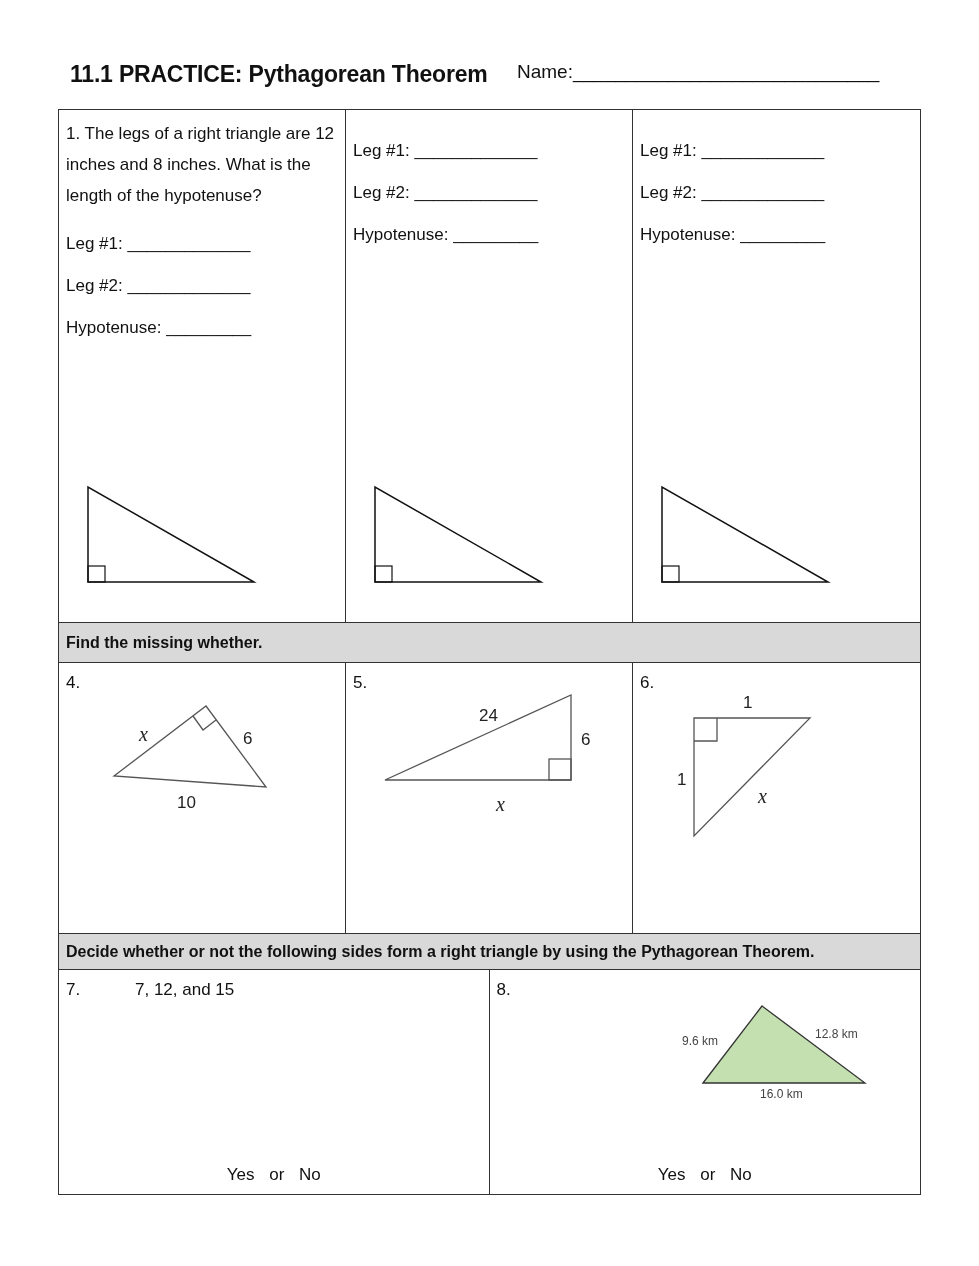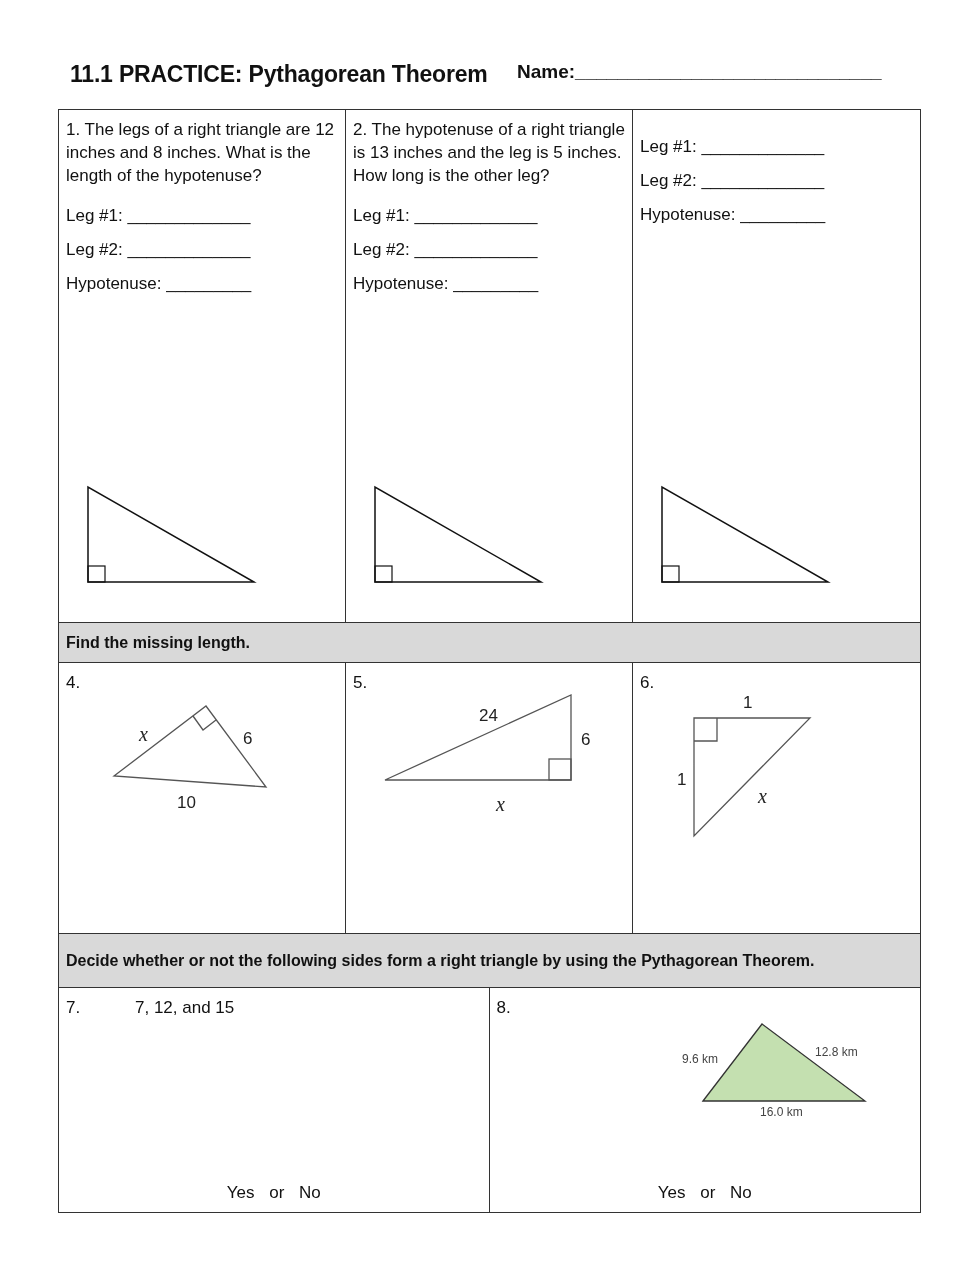--- a/index.html
+++ b/index.html
@@ -1,31 +1,31 @@
 <!DOCTYPE html>
 <html><head>
 <meta charset="utf-8">
 <style>
   html, body { margin:0; padding:0; background:#fff; }
   body { width:979px; height:1266px; position:relative; font-family:"Liberation Sans", sans-serif; color:#111; overflow:hidden; }
   .title { position:absolute; left:70px; top:61px; font-size:23px; font-weight:bold; font-family:"Liberation Sans", sans-serif; letter-spacing:-0.2px; }
-  .name { position:absolute; left:517px; top:61px; font-size:19px; font-weight:bold;text-align:right; }
+  .name { position:absolute; left:517px; top:61px; font-size:19px; font-weight:normal;text-align:right; }
   .sheet { position:absolute; left:58px; top:109px; width:863px; border:1px solid #333; box-sizing:border-box; }
   .row { display:flex; border-bottom:1px solid #333; box-sizing:border-box; }
   .row:last-child { border-bottom:none; }
   .cell { position:relative; box-sizing:border-box; border-right:1px solid #333; }
   .cell:last-child { border-right:none; }
   .r1 { height:513px; }
-  .r1 .cell { width:33.333%; padding:8px 7px; font-size:17px; line-height:23px; }
+  .r1 .cell { width:33.333%; padding:8px 7px; font-size:17px; line-height:31px; }
   .q { margin:0; }
   .blank { margin-top:17px; }
   .blank + .blank { margin-top:11px; }
   .band { background:#d9d9d9; font-weight:bold; font-size:16px; padding:0 7px; display:flex; align-items:center; }
   .band1 { height:40px; }
-  .band2 { height:54px; }
+  .band2 { height:36px; }
   .r2 { height:271px; }
   .r2 .cell { width:33.333%; font-size:17px; }
   .num { position:absolute; left:7px; top:10px; font-size:17px; }
   .r3 { height:224px; }
   .r3 .cell { width:50%; font-size:17px; }
   .yn { position:absolute; bottom:9px; left:0; right:0; text-align:center; font-size:17px; word-spacing:10px; }
   svg { position:absolute; overflow:visible; }
   .lbl { font-family:"Liberation Sans", sans-serif; font-size:17px; fill:#222; }
   .ital { font-family:"Liberation Serif", serif; font-style:italic; font-size:20px; fill:#222; }
   .km { font-family:"Liberation Sans", sans-serif; font-size:12px; fill:#444; }
@@ -43,41 +43,40 @@
       <p class="q">1. The legs of a right triangle are 12 inches and 8 inches. What is the length of the hypotenuse?</p>
       <div class="blank">Leg #1: _____________</div>
       <div class="blank">Leg #2: _____________</div>
       <div class="blank">Hypotenuse: _________</div>
       <svg style="left:28px;top:376px" width="170" height="100">
         <polygon points="1,1 1,96 167,96" fill="none" stroke="#111" stroke-width="1.5"></polygon>
         <rect x="1" y="80" width="17" height="16" fill="none" stroke="#111" stroke-width="1.2"></rect>
       </svg>
     </div>
     <div class="cell">
-      <p class="q">2.  The hypotenuse of a right triangle is 13 inches and the leg is 5 inches. How long is the other leg?</p>
       <div class="blank">Leg #1: _____________</div>
       <div class="blank">Leg #2: _____________</div>
       <div class="blank">Hypotenuse: _________</div>
       <svg style="left:28px;top:376px" width="170" height="100">
         <polygon points="1,1 1,96 167,96" fill="none" stroke="#111" stroke-width="1.5"></polygon>
         <rect x="1" y="80" width="17" height="16" fill="none" stroke="#111" stroke-width="1.2"></rect>
       </svg>
     </div>
     <div class="cell">
       <div class="blank">Leg #1: _____________</div>
       <div class="blank">Leg #2: _____________</div>
       <div class="blank">Hypotenuse: _________</div>
       <svg style="left:28px;top:376px" width="170" height="100">
         <polygon points="1,1 1,96 167,96" fill="none" stroke="#111" stroke-width="1.5"></polygon>
         <rect x="1" y="80" width="17" height="16" fill="none" stroke="#111" stroke-width="1.2"></rect>
       </svg>
     </div>
   </div>
 
-  <div class="row band band1">Find the missing length.</div>
+  <div class="row band band1">Find the missing whether.</div>
 
   <div class="row r2">
     <div class="cell">
       <div class="num">4.</div>
       <svg style="left:0;top:0" width="287" height="271">
         <polygon points="55,113 147,43 207,124" fill="none" stroke="#555" stroke-width="1.3"></polygon>
         <polyline points="134,53 144,67 157,57" fill="none" stroke="#555" stroke-width="1.3"></polyline>
         <text class="ital" x="80" y="78">x</text>
         <text class="lbl" x="184" y="81">6</text>
         <text class="lbl" x="118" y="145">10</text>

